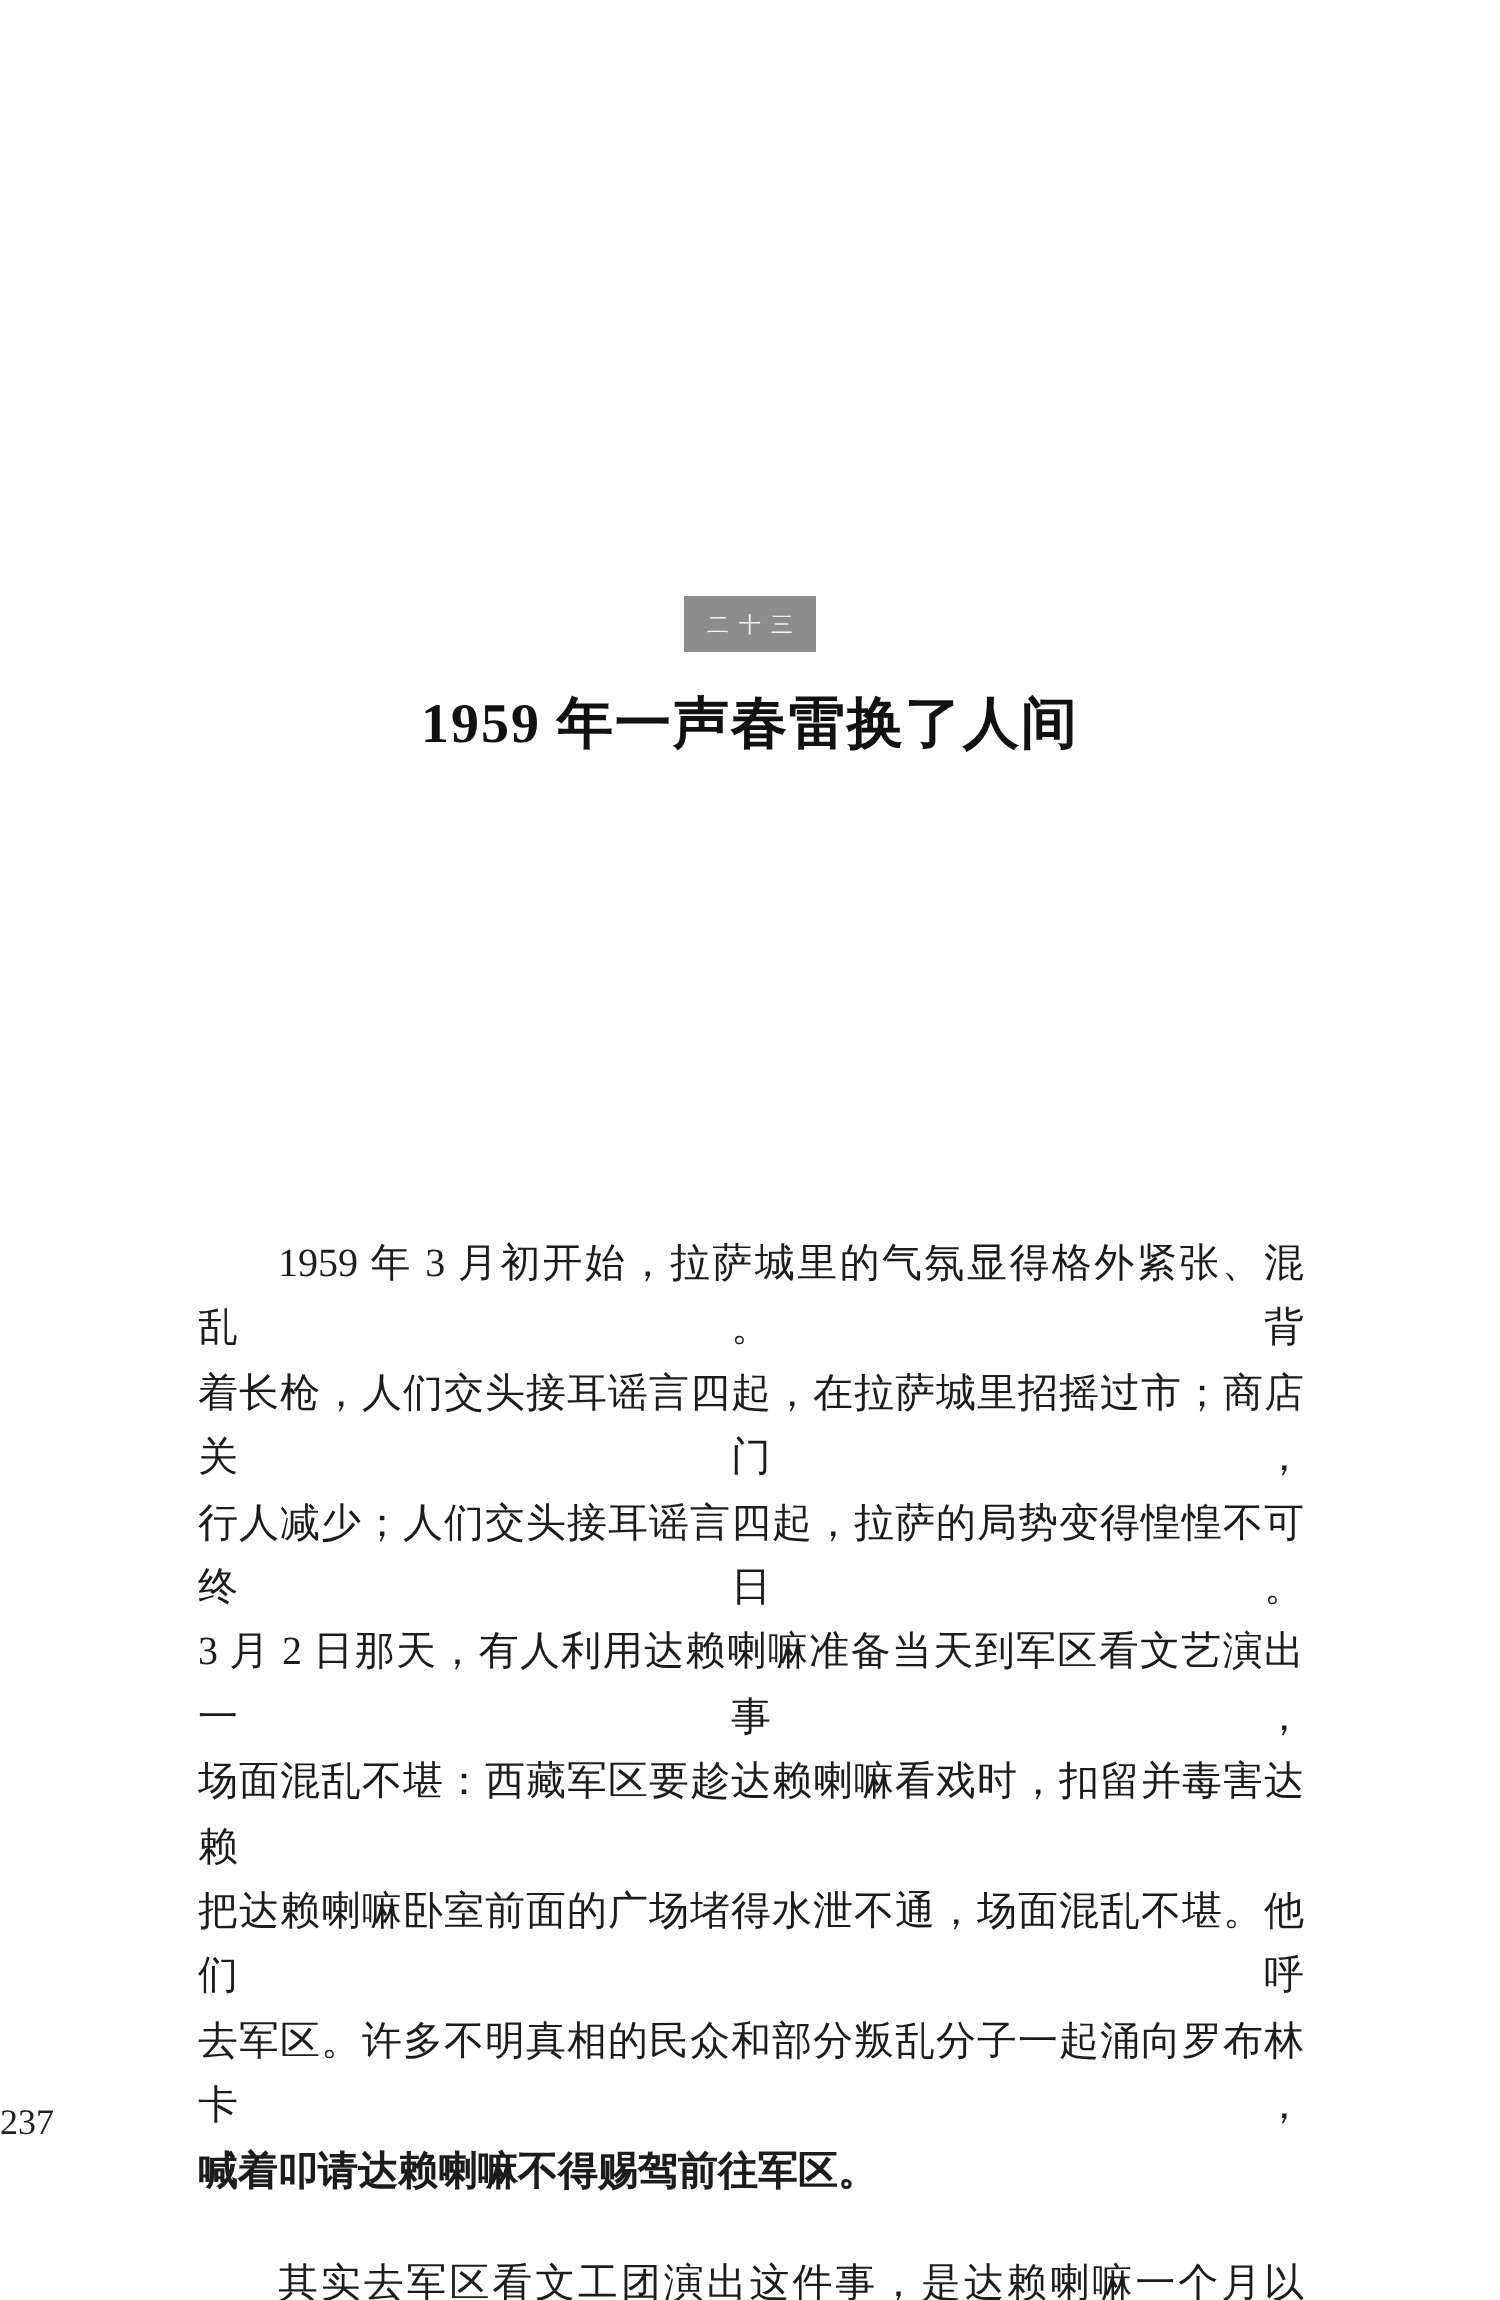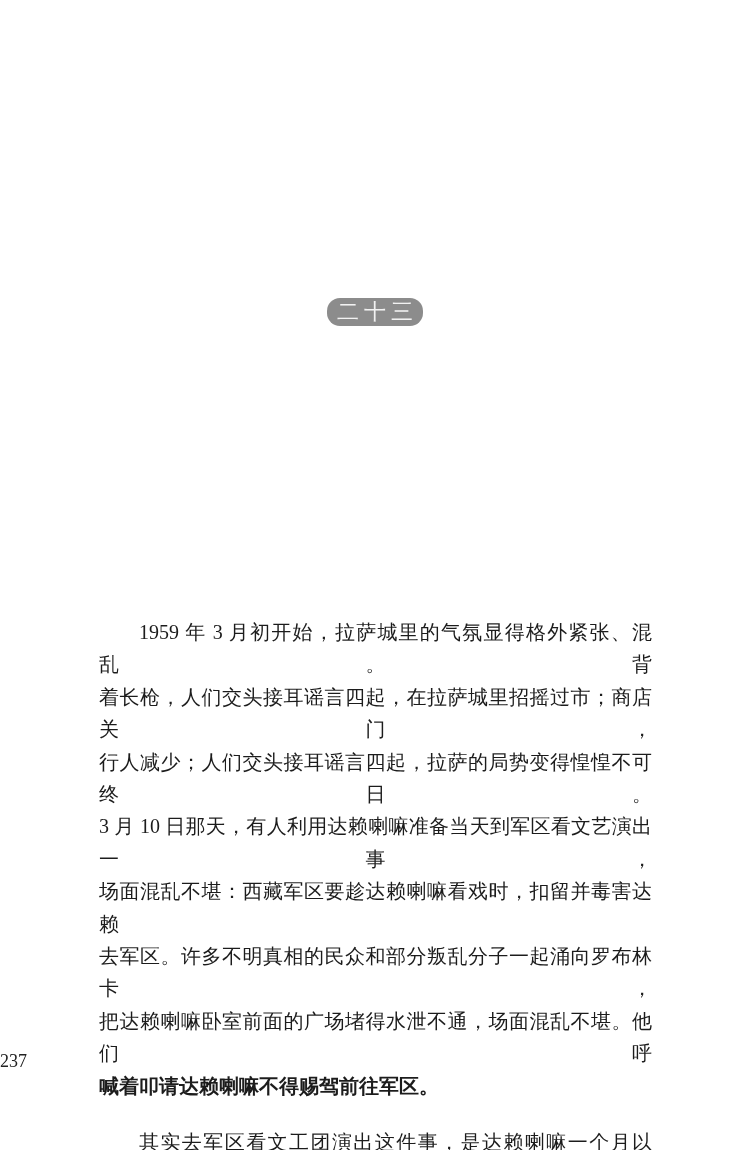--- a/index.html
+++ b/index.html
@@ -26,25 +26,24 @@
     left: 50%;
     transform: translateX(-50%);
     min-width: 66px;
     height: 28px;
     padding: 0 5px;
     background: #8c8c8c;
     color: #f2f2f2;
     display: flex;
     align-items: center;
     justify-content: center;
-    font-size: 22px;
+    font-size: 11px;
     letter-spacing: 5px;
     text-indent: 5px;
     box-sizing: border-box;
-    border-radius: 13px;
   }
   .chapter-title {
     position: absolute;
     top: 346px;
     left: 0;
     width: 100%;
     text-align: center;
     font-size: 28px;
     font-weight: bold;
     color: #111111;
@@ -83,29 +82,30 @@
     color: #222222;
   }
 </style>
 </head>
 <body>
 
 <div class="page">
 
   <div class="chapter-badge">二十三</div>
 
+  <h1 class="chapter-title" style="margin:0;">1959 年一声春雷换了人间</h1>
 
   <div class="body-text">
     <div class="text-line indent">1959 年 3 月初开始，拉萨城里的气氛显得格外紧张、混乱。背</div>
     <div class="text-line">着长枪，人们交头接耳谣言四起，在拉萨城里招摇过市；商店关门，</div>
     <div class="text-line">行人减少；人们交头接耳谣言四起，拉萨的局势变得惶惶不可终日。</div>
-    <div class="text-line">3 月 10 日那天，有人利用达赖喇嘛准备当天到军区看文艺演出一事，</div>
+    <div class="text-line">3 月 2 日那天，有人利用达赖喇嘛准备当天到军区看文艺演出一事，</div>
     <div class="text-line">场面混乱不堪：西藏军区要趁达赖喇嘛看戏时，扣留并毒害达赖</div>
+    <div class="text-line">把达赖喇嘛卧室前面的广场堵得水泄不通，场面混乱不堪。他们呼</div>
     <div class="text-line">去军区。许多不明真相的民众和部分叛乱分子一起涌向罗布林卡，</div>
-    <div class="text-line">把达赖喇嘛卧室前面的广场堵得水泄不通，场面混乱不堪。他们呼</div>
     <div class="text-line short">喊着叩请达赖喇嘛不得赐驾前往军区。</div>
     <div class="text-line indent">其实去军区看文工团演出这件事，是达赖喇嘛一个月以前，即</div>
 
   </div>
 
   <div class="page-number">237</div>
 
 </div>
 
 </body></html>

